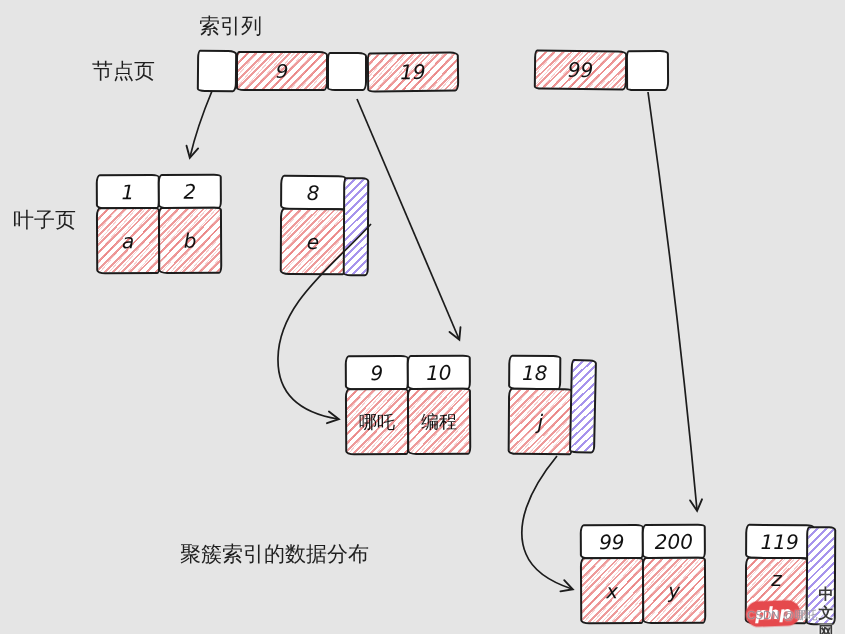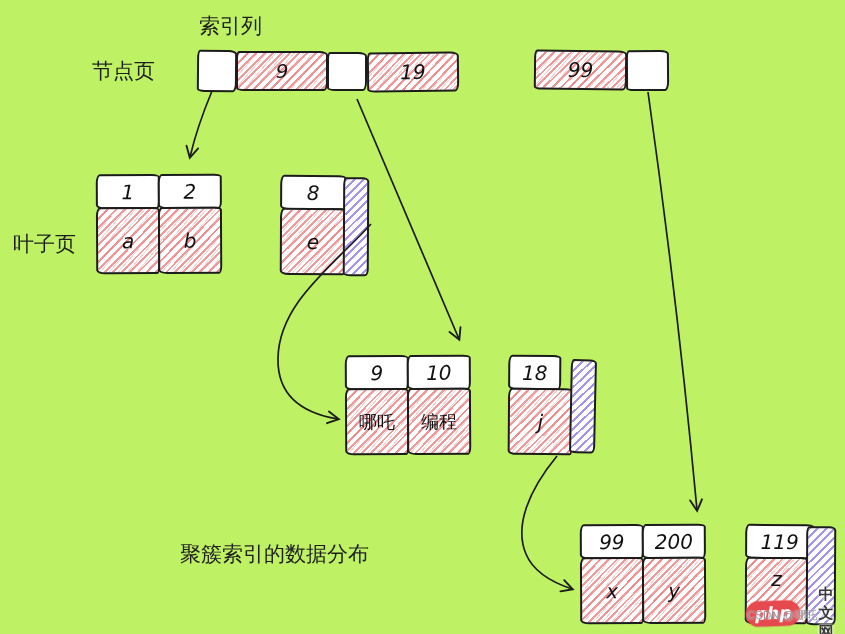--- a/index.html
+++ b/index.html
@@ -1,16 +1,16 @@
 <!DOCTYPE html>
 <html><head>
 <meta charset="utf-8">
 <style>
   html,body{margin:0;padding:0;background:#fff;}
-  .canvas{position:relative;width:845px;height:634px;background:#bef264;overflow:hidden;
+  .canvas{position:relative;width:845px;height:634px;background:#e5e5e5;overflow:hidden;
           font-family:"Liberation Sans",sans-serif;}
   .arrows{position:absolute;left:0;top:0;width:845px;height:634px;pointer-events:none;z-index:3;}
 
   .label{position:absolute;color:#1f1f1f;font-size:21px;white-space:nowrap;z-index:2;}
 
   .cell{position:absolute;box-sizing:border-box;border:2px solid #1c1c1c;background:#fff;
         display:flex;align-items:center;justify-content:center;z-index:2;
         border-radius:3px 9px 4px 8px / 8px 4px 9px 3px;}
   .pink{background-color:#fff;
         background-image:repeating-linear-gradient(135deg, rgba(224,73,73,0.55) 0 2px, rgba(224,73,73,0) 2px 6px),
@@ -55,21 +55,21 @@
     </defs>
     <path d="M 212 91 Q 197 127 190 157" fill="none" stroke="#1c1c1c" stroke-width="1.7" marker-end="url(#ah)"></path>
     <path d="M 357 99 Q 410 224 459 339" fill="none" stroke="#1c1c1c" stroke-width="1.7" marker-end="url(#ah)"></path>
     <path d="M 371 224 C 333 266 279 303 278 358 C 277 400 308 414 338 419" fill="none" stroke="#1c1c1c" stroke-width="1.7" marker-end="url(#ah)"></path>
     <path d="M 557 456 C 529 490 514 526 526 554 C 533 571 551 582 572 589" fill="none" stroke="#1c1c1c" stroke-width="1.7" marker-end="url(#ah)"></path>
     <path d="M 648 92 Q 678 305 697 510" fill="none" stroke="#1c1c1c" stroke-width="1.7" marker-end="url(#ah)"></path>
   </svg>
 
   <div class="label" style="left:199px;top:12px;">索引列</div>
   <div class="label" style="left:92px;top:57px;">节点页</div>
-  <div class="label" style="left:13px;top:230px;">叶子页</div>
+  <div class="label" style="left:13px;top:206px;">叶子页</div>
   <div class="label" style="left:180px;top:540px;">聚簇索引的数据分布</div>
 
   <div class="cell" style="left:197px;top:50px;width:40px;height:42px;transform:rotate(0.5deg);"></div>
   <div class="cell pink" style="left:236px;top:51px;width:92px;height:40px;">
     <span class="hand">9</span>
   </div>
   <div class="cell" style="left:327px;top:52px;width:40px;height:39px;"></div>
   <div class="cell pink" style="left:367px;top:52px;width:92px;height:40px;transform:rotate(-0.7deg);">
     <span class="hand">19</span>
   </div>

